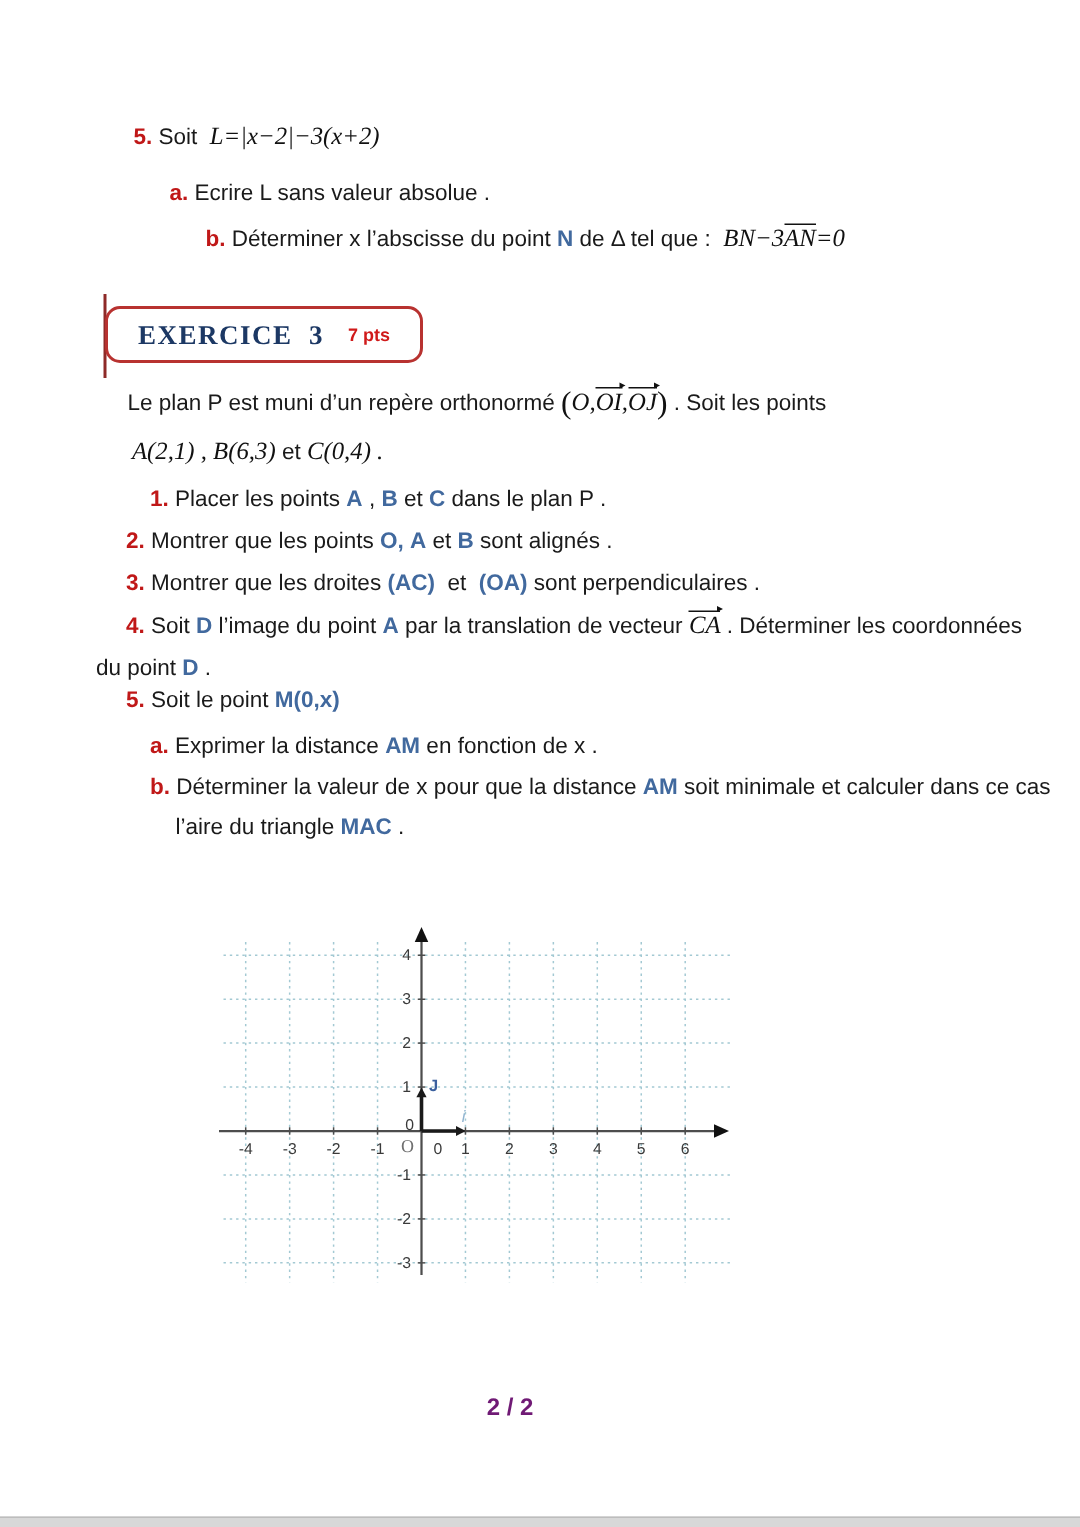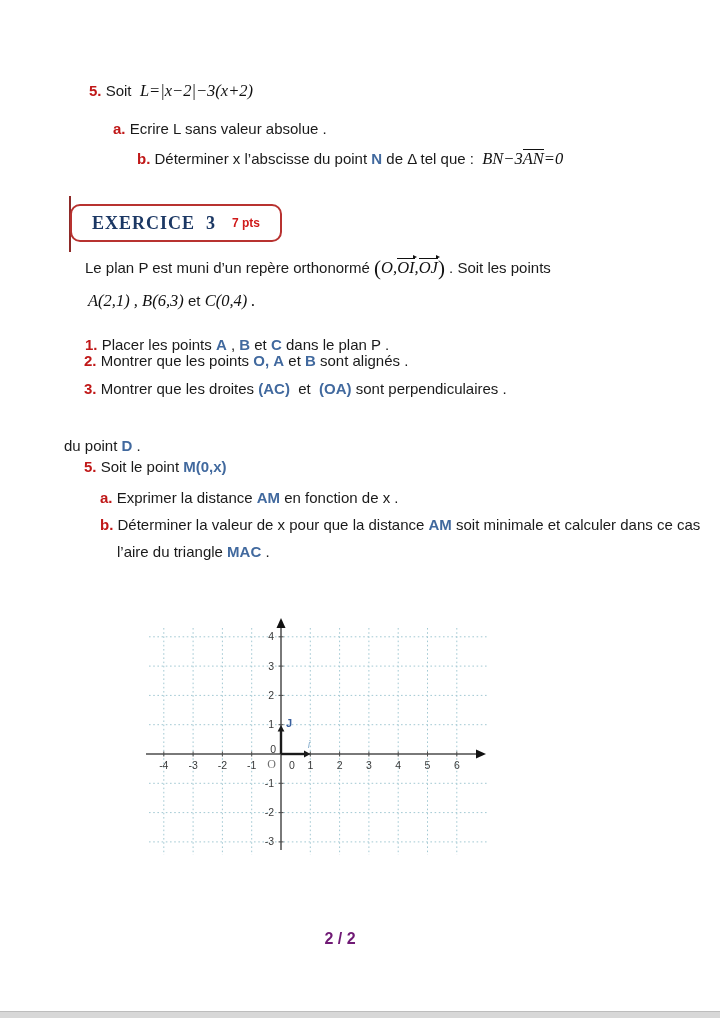--- a/index.html
+++ b/index.html
@@ -60,23 +60,24 @@
   <div class="line" style="left:113px;top:148px;margin-left:24px;"><span class="seg-marker">b.</span><span class="seg-body"> Déterminer x l’abscisse du point </span><span class="seg-blue">N</span><span class="seg-body"> de </span><span class="seg-body">Δ</span><span class="seg-body"> tel que :  </span><span class="seg-math">BN−3</span><span class="seg-mathbar">AN</span><span class="seg-math">=0</span></div>
 
   <div class="ex-box-line"></div>
   <div class="ex-box">
     <span class="ex-title">EXERCICE  3</span>
     <span class="ex-points">7 pts</span>
   </div>
 
   <div class="line" style="left:85px;top:257px;"><span class="seg-body">Le plan P est muni d’un repère orthonormé </span><span class="seg-bigp">(</span><span class="seg-math">O,</span><span class="seg-mathvec">OI</span><span class="seg-math">,</span><span class="seg-mathvec">OJ</span><span class="seg-bigp">)</span><span class="seg-body"> . Soit les points</span></div>
   <div class="line" style="left:88px;top:290px;"><span class="seg-math">A(2,1) , B(6,3)</span><span class="seg-body"> et </span><span class="seg-math">C(0,4) .</span></div>
-  <div class="line" style="left:85px;top:322px;margin-top:12px;"><span class="seg-marker">1.</span><span class="seg-body"> Placer les points </span><span class="seg-blue">A</span><span class="seg-body"> , </span><span class="seg-blue">B</span><span class="seg-body"> et </span><span class="seg-blue">C</span><span class="seg-body"> dans le plan P .</span></div>
+  <div class="line" style="left:100px;top:322px;"><span class="seg-marker">1.</span><span class="seg-body"> Placer les points </span><span class="seg-blue">A</span><span class="seg-body"> , </span><span class="seg-blue">B</span><span class="seg-body"> et </span><span class="seg-blue">C</span><span class="seg-body"> dans le plan P .</span></div>
   <div class="line" style="left:84px;top:350px;"><span class="seg-marker">2.</span><span class="seg-body"> Montrer que les points </span><span class="seg-blue">O,</span><span class="seg-body"> </span><span class="seg-blue">A</span><span class="seg-body"> et </span><span class="seg-blue">B</span><span class="seg-body"> sont alignés .</span></div>
   <div class="line" style="left:84px;top:378px;"><span class="seg-marker">3.</span><span class="seg-body"> Montrer que les droites </span><span class="seg-blue">(AC)</span><span class="seg-body">  et  </span><span class="seg-blue">(OA)</span><span class="seg-body"> sont perpendiculaires .</span></div>
+  <div class="line" style="left:84px;top:407px;"><span class="seg-marker">4.</span><span class="seg-body"> Soit </span><span class="seg-blue">D</span><span class="seg-body"> l’image du point </span><span class="seg-blue">A</span><span class="seg-body"> par la translation de vecteur </span><span class="seg-mathvec">CA</span><span class="seg-body"> . Déterminer les coordonnées</span></div>
   <div class="line" style="left:64px;top:435px;"><span class="seg-body">du point </span><span class="seg-blue">D</span><span class="seg-body"> .</span></div>
   <div class="line" style="left:84px;top:456px;"><span class="seg-marker">5.</span><span class="seg-body"> Soit le point </span><span class="seg-blue">M(0,x)</span></div>
   <div class="line" style="left:100px;top:487px;"><span class="seg-marker">a.</span><span class="seg-body"> Exprimer la distance </span><span class="seg-blue">AM</span><span class="seg-body"> en fonction de x .</span></div>
   <div class="line" style="left:100px;top:514px;"><span class="seg-marker">b.</span><span class="seg-body"> Déterminer la valeur de x pour que la distance </span><span class="seg-blue">AM</span><span class="seg-body"> soit minimale et calculer dans ce cas</span></div>
   <div class="line" style="left:117px;top:541px;"><span class="seg-body">l’aire du triangle </span><span class="seg-blue">MAC</span><span class="seg-body"> .</span></div>
 
   <div class="graph" id="graph-container"><svg width="345" height="246" viewBox="0 0 345 246">
         <line x1="18.799999999999997" y1="11" x2="18.799999999999997" y2="238" stroke="#A3C9D3" stroke-width="1" stroke-dasharray="1.6 2.6"></line>
         <line x1="48.099999999999994" y1="11" x2="48.099999999999994" y2="238" stroke="#A3C9D3" stroke-width="1" stroke-dasharray="1.6 2.6"></line>
         <line x1="77.4" y1="11" x2="77.4" y2="238" stroke="#A3C9D3" stroke-width="1" stroke-dasharray="1.6 2.6"></line>

